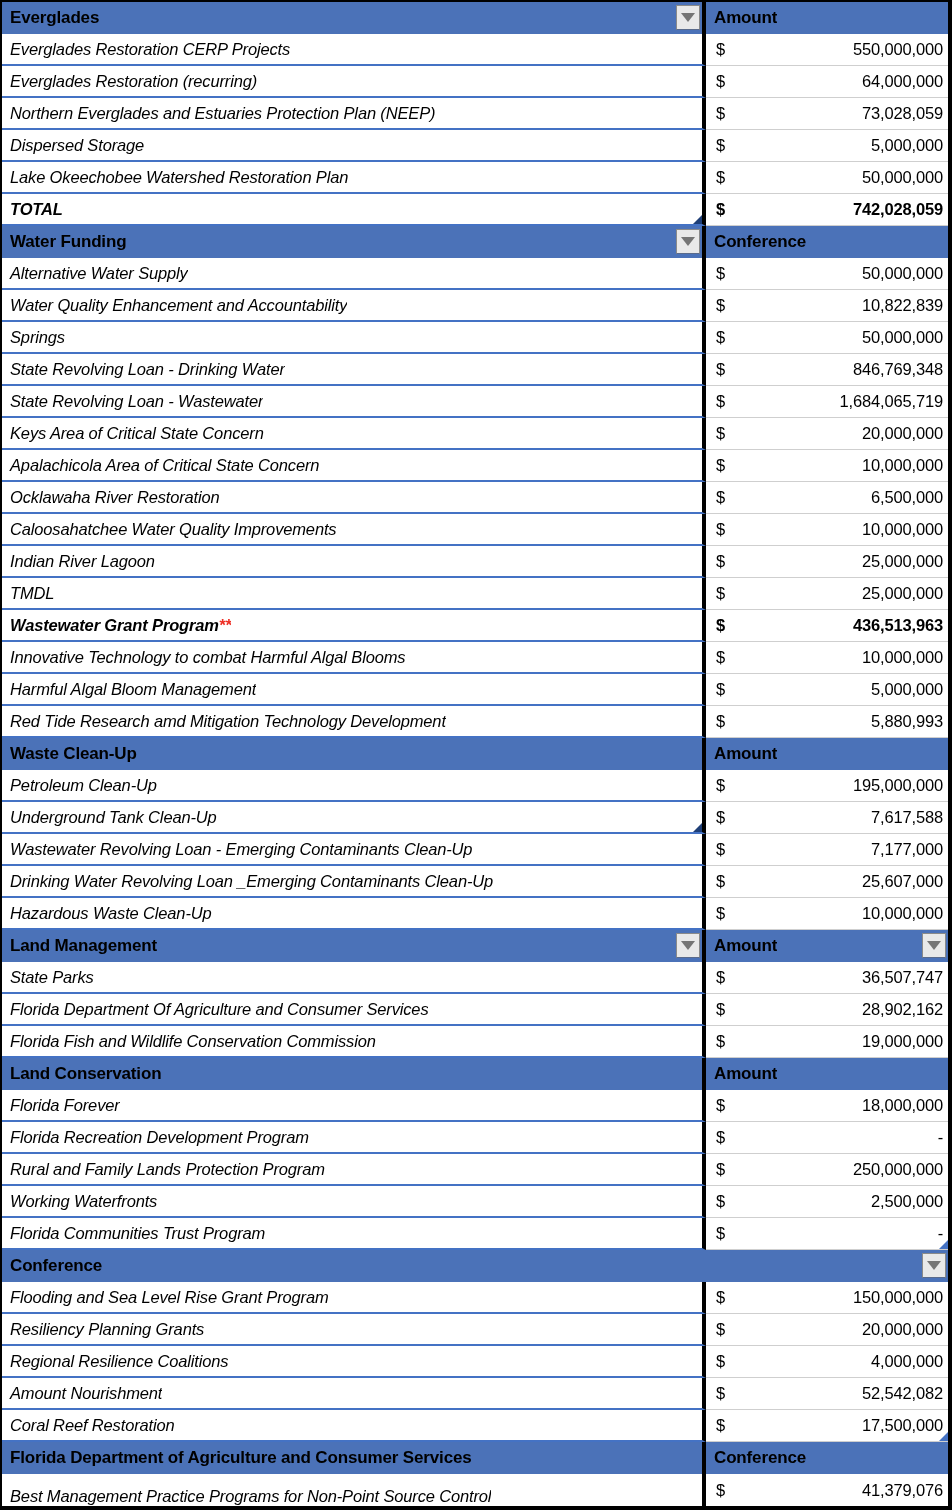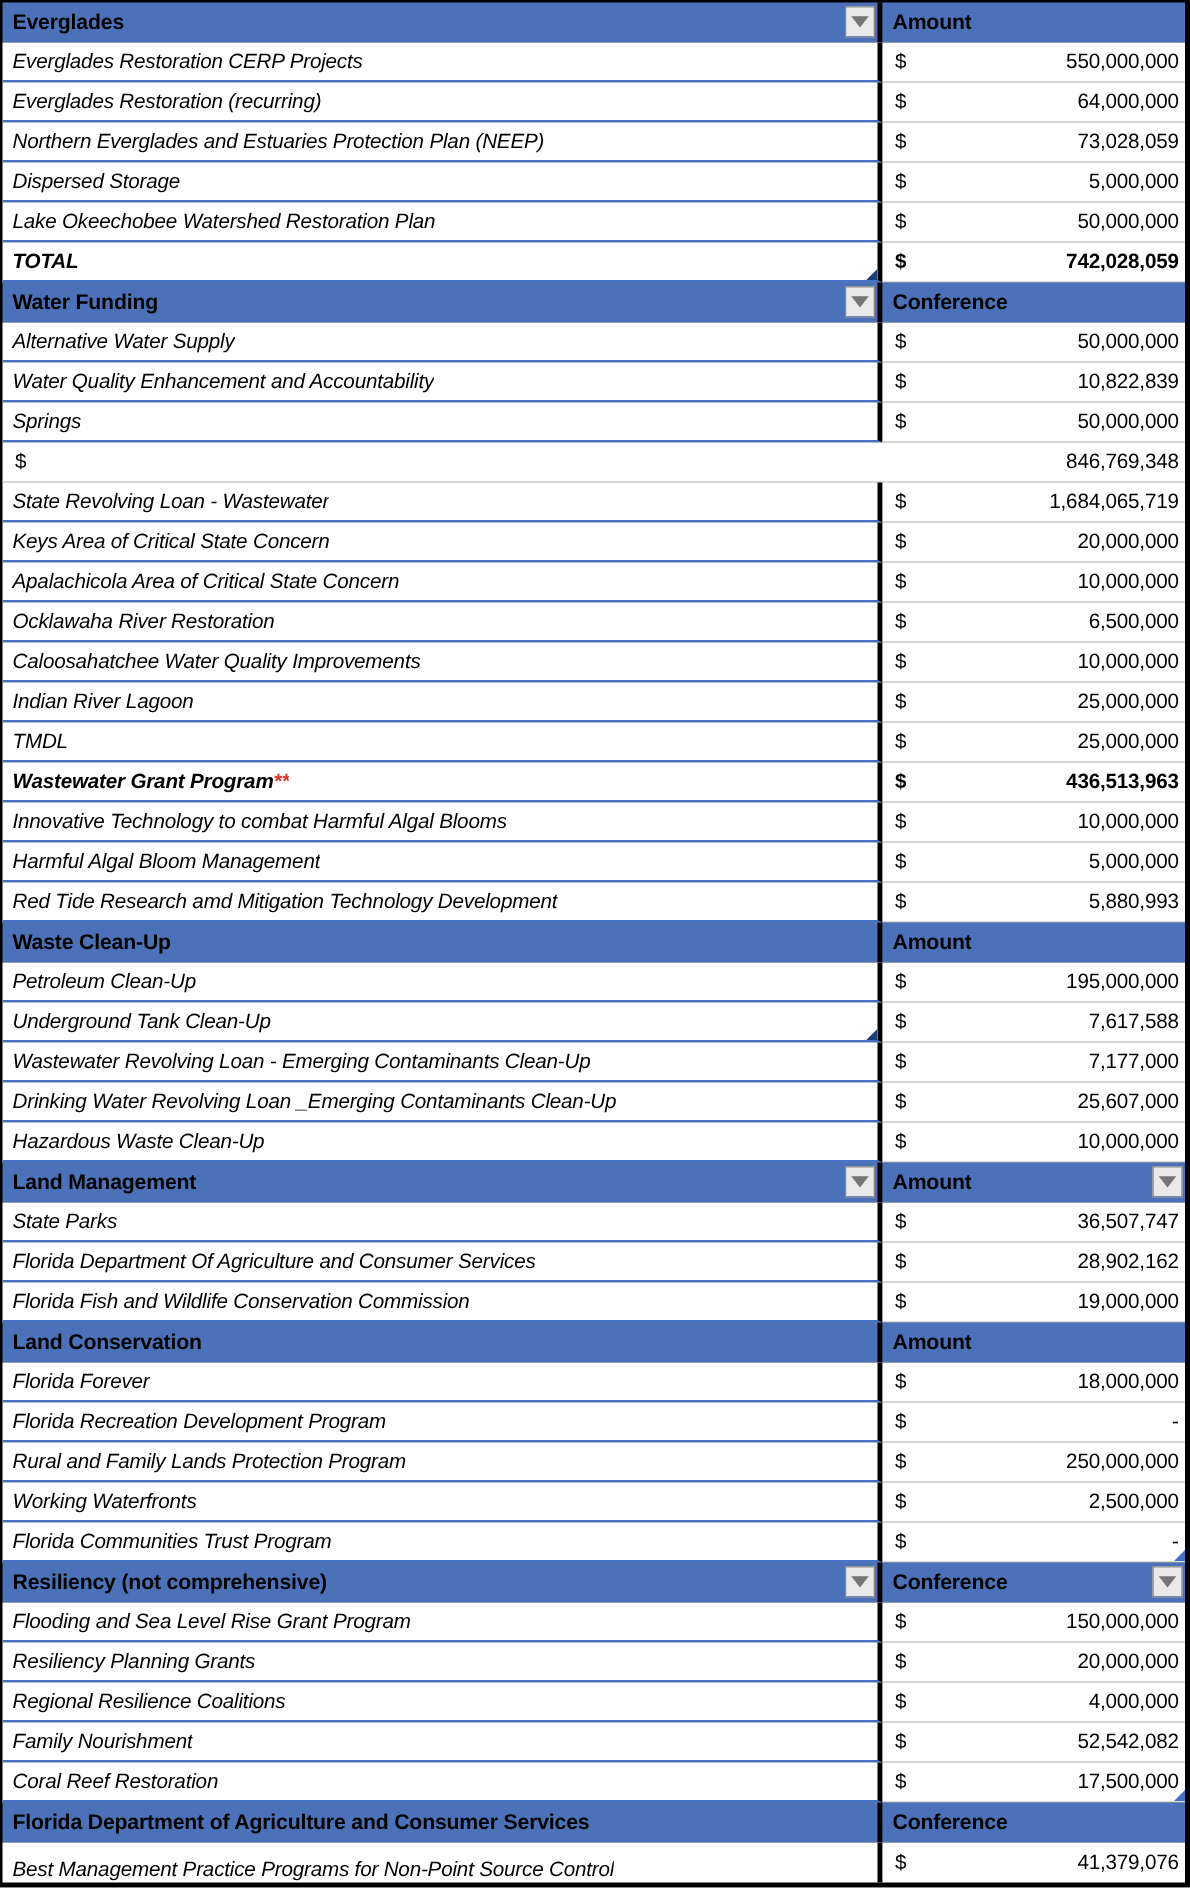--- a/index.html
+++ b/index.html
@@ -169,20 +169,23 @@
       <div class="row data">
         <div class="c1">
           <span class="lbl"><span>Springs</span></span>
         </div>
         <div class="c2">
           <span class="cur">$</span>
           <span class="amt">50,000,000</span>
         </div>
       </div>
       <div class="row data">
+        <div class="c1">
+          <span class="lbl"><span>State Revolving Loan - Drinking Water</span></span>
+        </div>
         <div class="c2">
           <span class="cur">$</span>
           <span class="amt">846,769,348</span>
         </div>
       </div>
       <div class="row data">
         <div class="c1">
           <span class="lbl"><span>State Revolving Loan - Wastewater</span></span>
         </div>
         <div class="c2">
@@ -421,26 +424,20 @@
       <div class="row data h2">
         <div class="c1">
           <span class="lbl"><span>Florida Communities Trust Program</span></span>
         </div>
         <div class="c2">
           <span class="cur">$</span>
           <span class="amt">-</span>
         </div>
       </div>
       <div class="row hdr">
-        <div class="c1">
-          <span class="lbl">Resiliency (not comprehensive)</span>
-          <div class="filter-btn">
-            <span class="tri"></span>
-          </div>
-        </div>
         <div class="c2">
           <span class="lbl">Conference</span>
           <div class="filter-btn">
             <span class="tri"></span>
           </div>
         </div>
       </div>
       <div class="row data">
         <div class="c1">
           <span class="lbl"><span>Flooding and Sea Level Rise Grant Program</span></span>
@@ -463,21 +460,21 @@
         <div class="c1">
           <span class="lbl"><span>Regional Resilience Coalitions</span></span>
         </div>
         <div class="c2">
           <span class="cur">$</span>
           <span class="amt">4,000,000</span>
         </div>
       </div>
       <div class="row data">
         <div class="c1">
-          <span class="lbl"><span>Family Nourishment</span></span>
+          <span class="lbl"><span>Amount Nourishment</span></span>
         </div>
         <div class="c2">
           <span class="cur">$</span>
           <span class="amt">52,542,082</span>
         </div>
       </div>
       <div class="row data h2">
         <div class="c1">
           <span class="lbl"><span>Coral Reef Restoration</span></span>
         </div>

